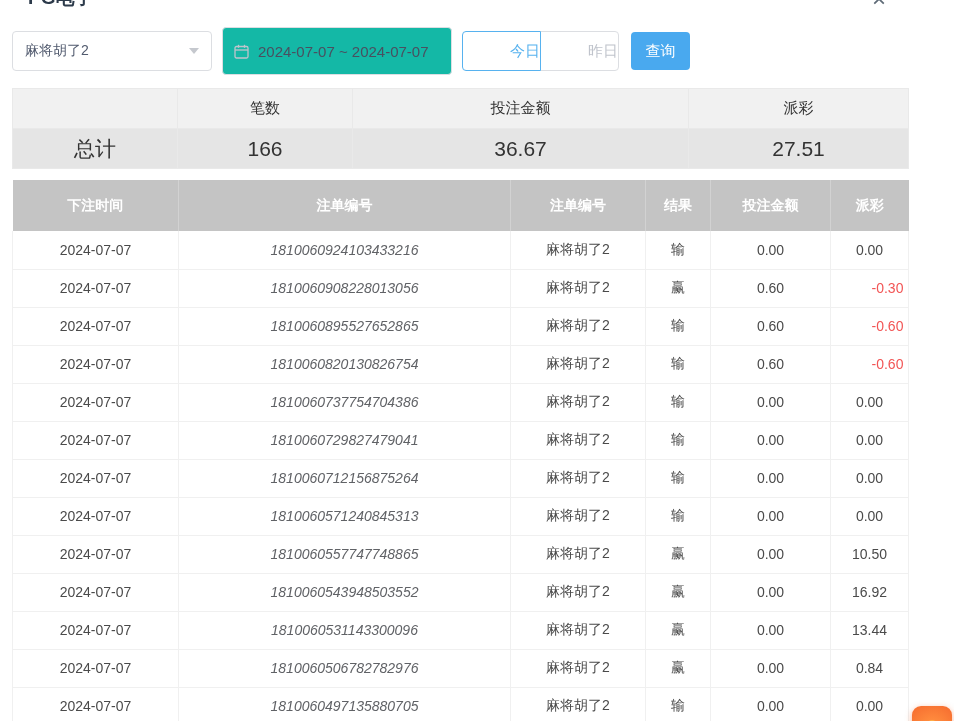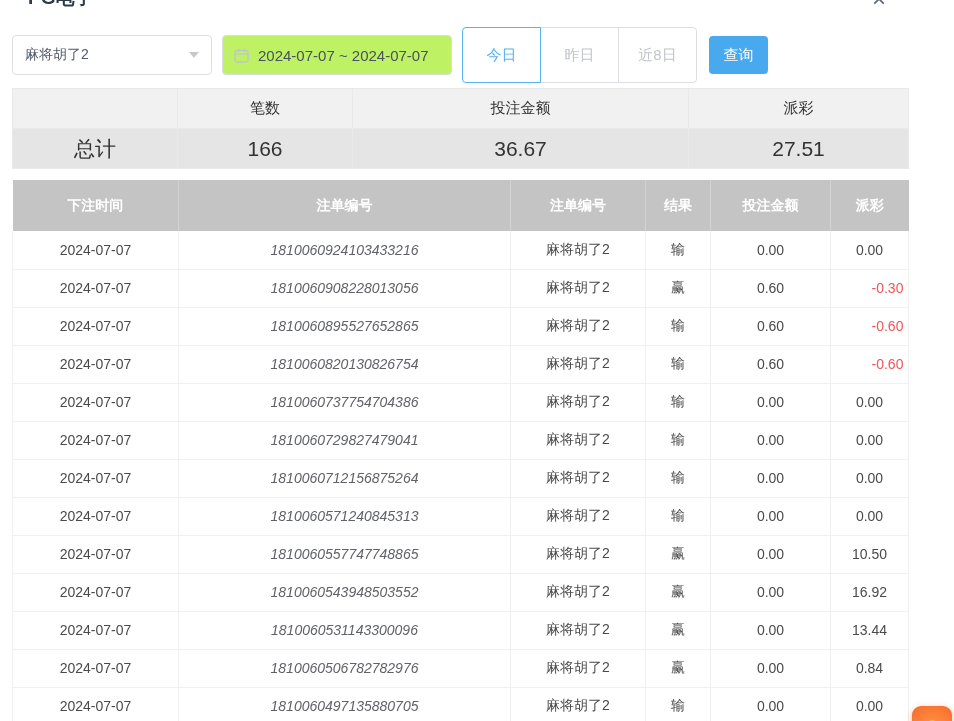--- a/index.html
+++ b/index.html
@@ -14,28 +14,28 @@
 
   
   .controls { position:absolute; top:27px; left:12px; display:flex; align-items:center; }
   .select-box {
     width:200px; height:40px; border:1px solid #dcdee2; border-radius:4px; background:#fff;
     display:flex; align-items:center; justify-content:space-between; padding:0 12px;
     font-size:14px; color:#515a6e; cursor:pointer;
   }
   .caret-down { width:0; height:0; border-left:5px solid transparent; border-right:5px solid transparent; border-top:6px solid #c5c8ce; }
   .date-box {
-    margin-left:10px; width:230px; height:40px; border:1px solid #dcdee2; border-radius:4px; background:#bef264;
+    margin-left:10px; width:230px; height:48px; border:1px solid #dcdee2; border-radius:4px; background:#14b8a6;
     display:flex; align-items:center; padding:4px 11px; font-size:15px; color:#495060; cursor:pointer;
   }
   .date-box .cal { margin-right:9px; display:inline-flex; }
   .btn-group { display:flex; margin-left:10px; }
   .btn-group button {
-    width:79px; height:56px; background:#fff; border:1px solid #dcdee2; font-size:15px;
-    color:#c0c4cc; cursor:pointer; margin-left:-1px; font-family:inherit;
+    width:79px; height:40px; background:#fff; border:1px solid #dcdee2; font-size:15px;
+    color:#c0c4cc; cursor:pointer; margin-left:-1px; font-family:inherit;text-align:right;
   }
   .btn-group button:first-child { border-radius:4px 0 0 4px; margin-left:0; }
   .btn-group button:last-child { border-radius:0 4px 4px 0; }
   .btn-group button.active { border-color:#57b2ef; color:#57b2ef; position:relative; z-index:2; }
   .search-btn {
     margin-left:12px; width:59px; height:38px; background:#49a9ef; border:none; border-radius:4px;
     color:#fff; font-size:15px; cursor:pointer; font-family:inherit;
   }
 
   
@@ -86,21 +86,20 @@
           <line x1="4.5" y1="0.8" x2="4.5" y2="3.8" stroke="#c0c4cc" stroke-width="1.3"></line>
           <line x1="10.5" y1="0.8" x2="10.5" y2="3.8" stroke="#c0c4cc" stroke-width="1.3"></line>
         </svg>
     </span>
     <span>2024-07-07 ~ 2024-07-07</span>
   </div>
 
   <div class="btn-group">
     <button class="active">今日</button>
     <button>昨日</button>
-    <button>近8日</button>
   </div>
 
   <button class="search-btn">查询</button>
 </div>
 
 <table class="summary">
   <colgroup>
       <col style="width:165px">
       <col style="width:175px">
       <col style="width:336px">

